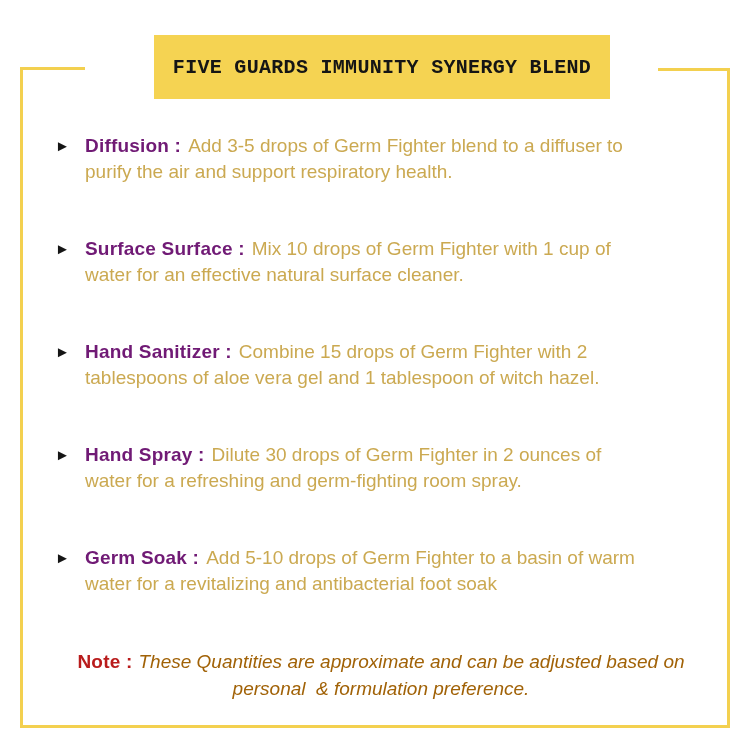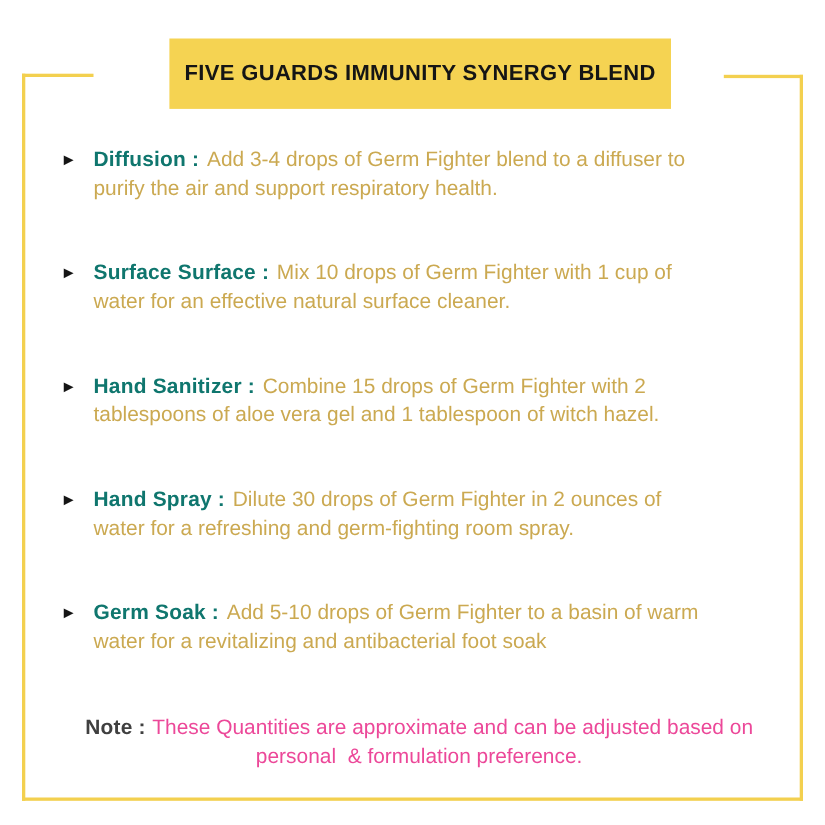--- a/index.html
+++ b/index.html
@@ -26,20 +26,21 @@
     left: 154px;
     top: 35px;
     width: 456px;
     height: 64px;
     background: #F5D352;
     display: flex;
     flex-direction: column;
     align-items: center;
     justify-content: center;
     text-align: center;
+    font-family: Liberation Mono, monospace;
   }
   .header-line {
     font-size: 20px;
     font-weight: 700;
     color: #151515;
     line-height: 27px;
     letter-spacing: 0.3px;
     white-space: nowrap;
   }
 
@@ -61,43 +62,44 @@
   .bullet {
     position: absolute;
     left: 0;
     top: 0;
     font-size: 15px;
     line-height: 26px;
     color: #151515;
   }
   .item-label {
     font-weight: 700;
-    color: #0f766e;
+    color: #701a75;
     margin-right: 7px;
     letter-spacing: 0.2px;
   }
   .item-desc {
     color: #CBA951;
     white-space: pre-line;
   }
   .note {
     text-align: center;
     font-size: 19px;
     line-height: 27px;
     margin-top: 0;
   }
   .note-label {
     font-weight: 700;
-    color: #404040;
+    color: #b91c1c;
     margin-right: 6px;
     letter-spacing: 0.2px;
   }
   .note-text {
-    color: #ec4899;
+    color: #a16207;
     white-space: pre-line;
+    font-style: italic;
   }
 </style>
 </head>
 <body>
 
 <div class="page">
 
   <div class="frame frame-left"></div>
   <div class="frame frame-right"></div>
   <div class="frame frame-top-left"></div>
@@ -105,21 +107,21 @@
   <div class="frame frame-bottom"></div>
 
   <div class="header-box">
     <div class="header-line">FIVE GUARDS IMMUNITY SYNERGY BLEND</div>
   </div>
 
   <div class="content">
 
     <div class="item">
       <span class="bullet">►</span>
-      <span class="item-label">Diffusion :</span><span class="item-desc">Add 3-4 drops of Germ Fighter blend to a diffuser to
+      <span class="item-label">Diffusion :</span><span class="item-desc">Add 3-5 drops of Germ Fighter blend to a diffuser to
 purify the air and support respiratory health.</span>
     </div>
 
     <div class="item">
       <span class="bullet">►</span>
       <span class="item-label">Surface Surface :</span><span class="item-desc">Mix 10 drops of Germ Fighter with 1 cup of
 water for an effective natural surface cleaner.</span>
     </div>
 
     <div class="item">

